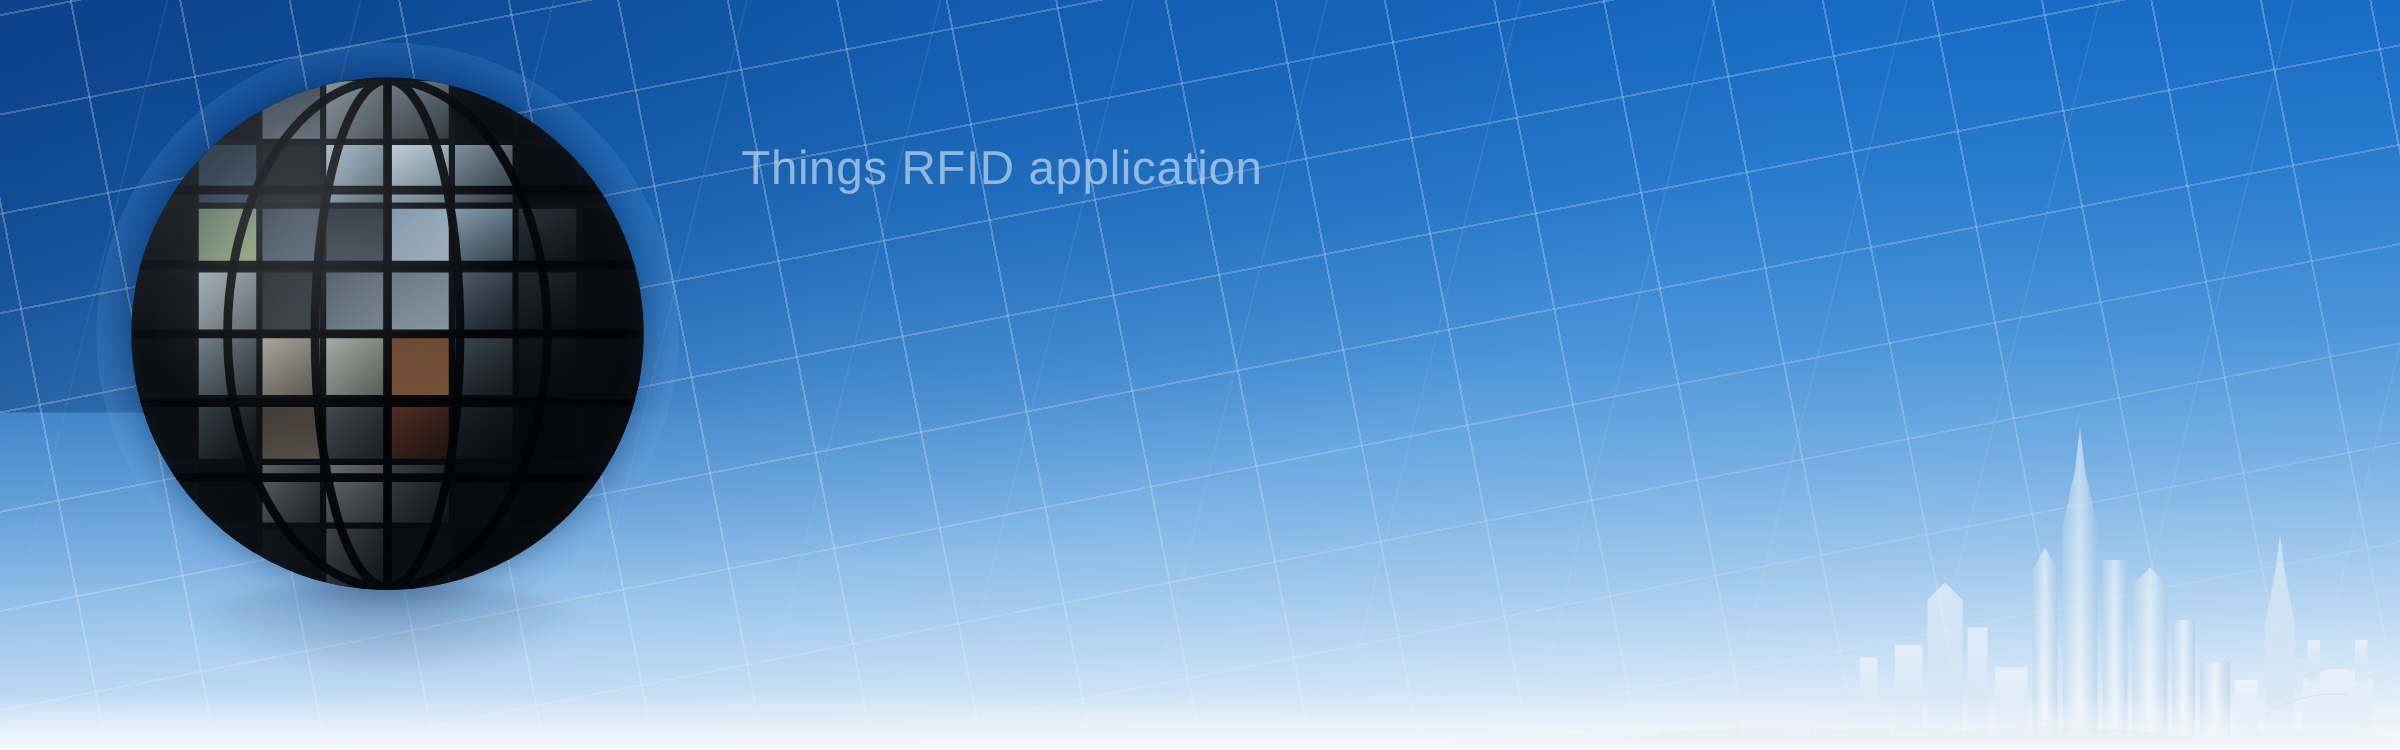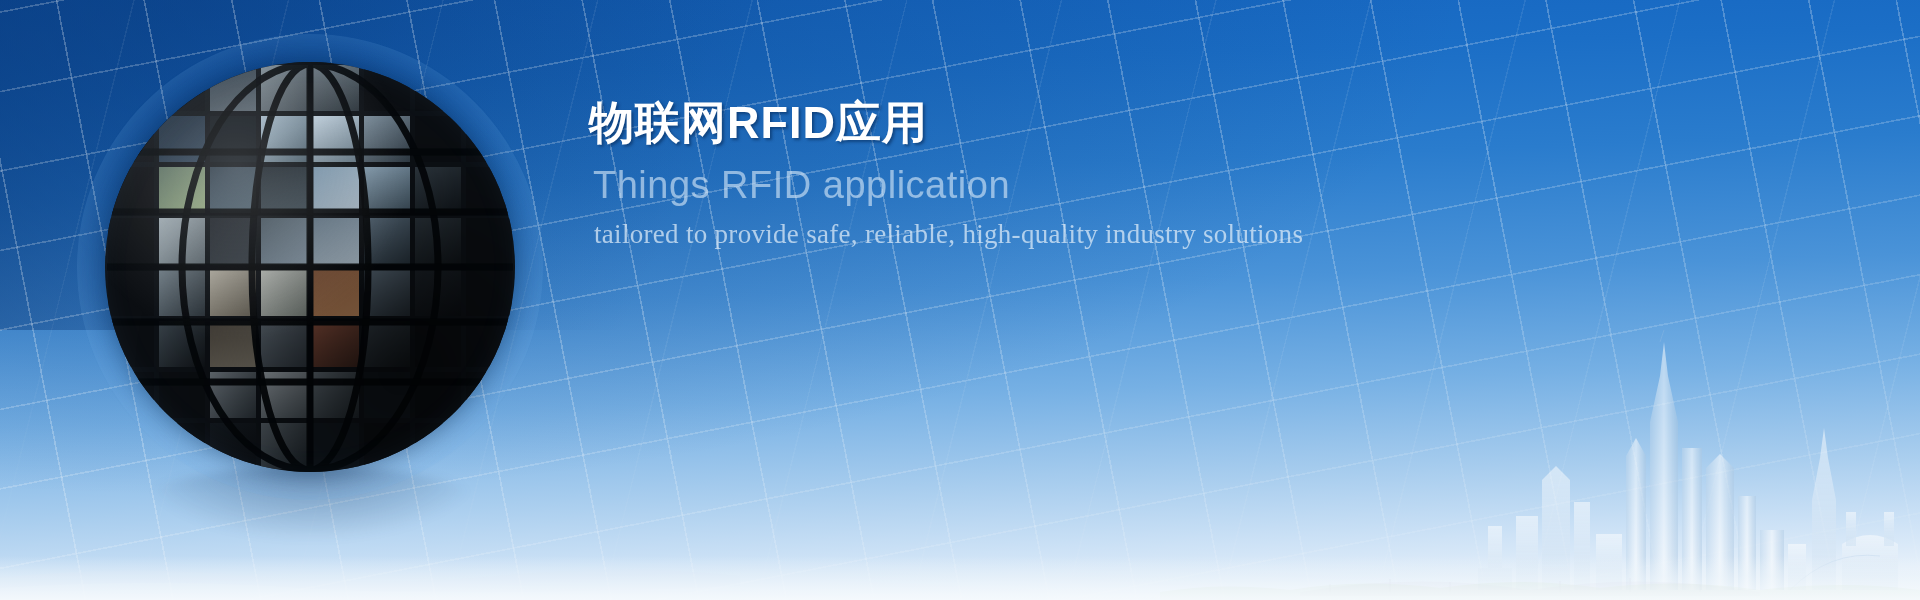--- a/index.html
+++ b/index.html
@@ -346,18 +346,16 @@
           <line x1="26" y1="320" x2="384" y2="320"></line>
         </g>
       </svg>
 
       <div class="globe-shade"></div>
     </div>
     <div class="globe-glow"></div>
   </div>
 
   <div class="copy">
-    <h1 class="title">物联网RFID应用</h1>
     <p class="subtitle-en">Things RFID application</p>
-    <p class="tagline-en">tailored to provide safe, reliable, high-quality industry solutions</p>
   </div>
 
 </div>
 
 </body></html>

